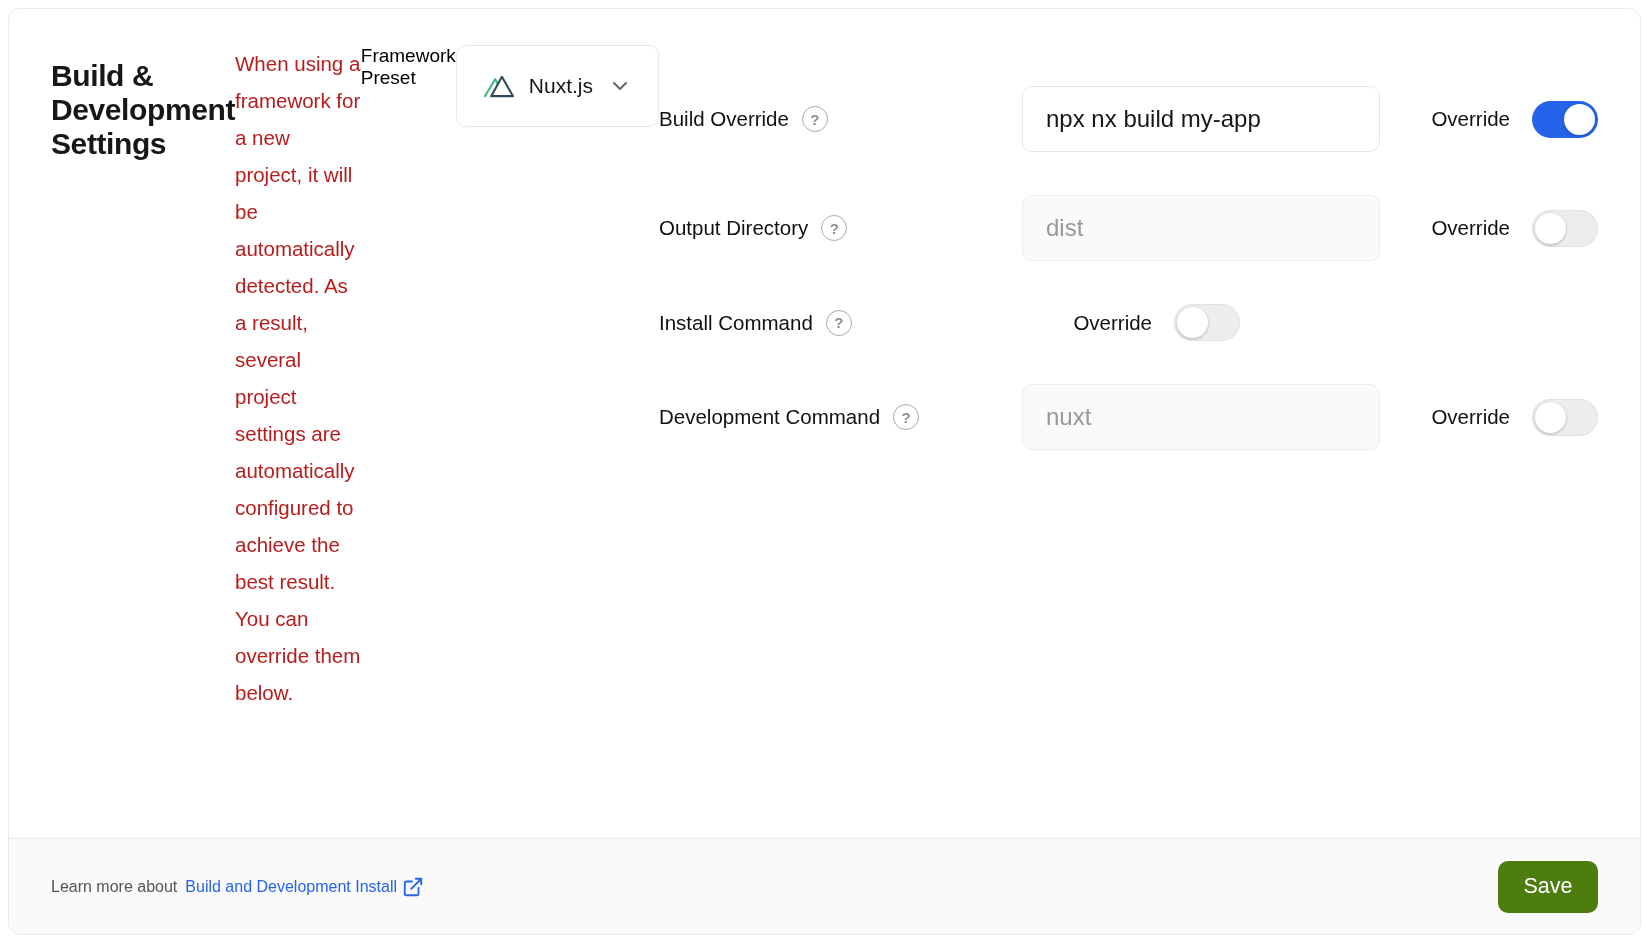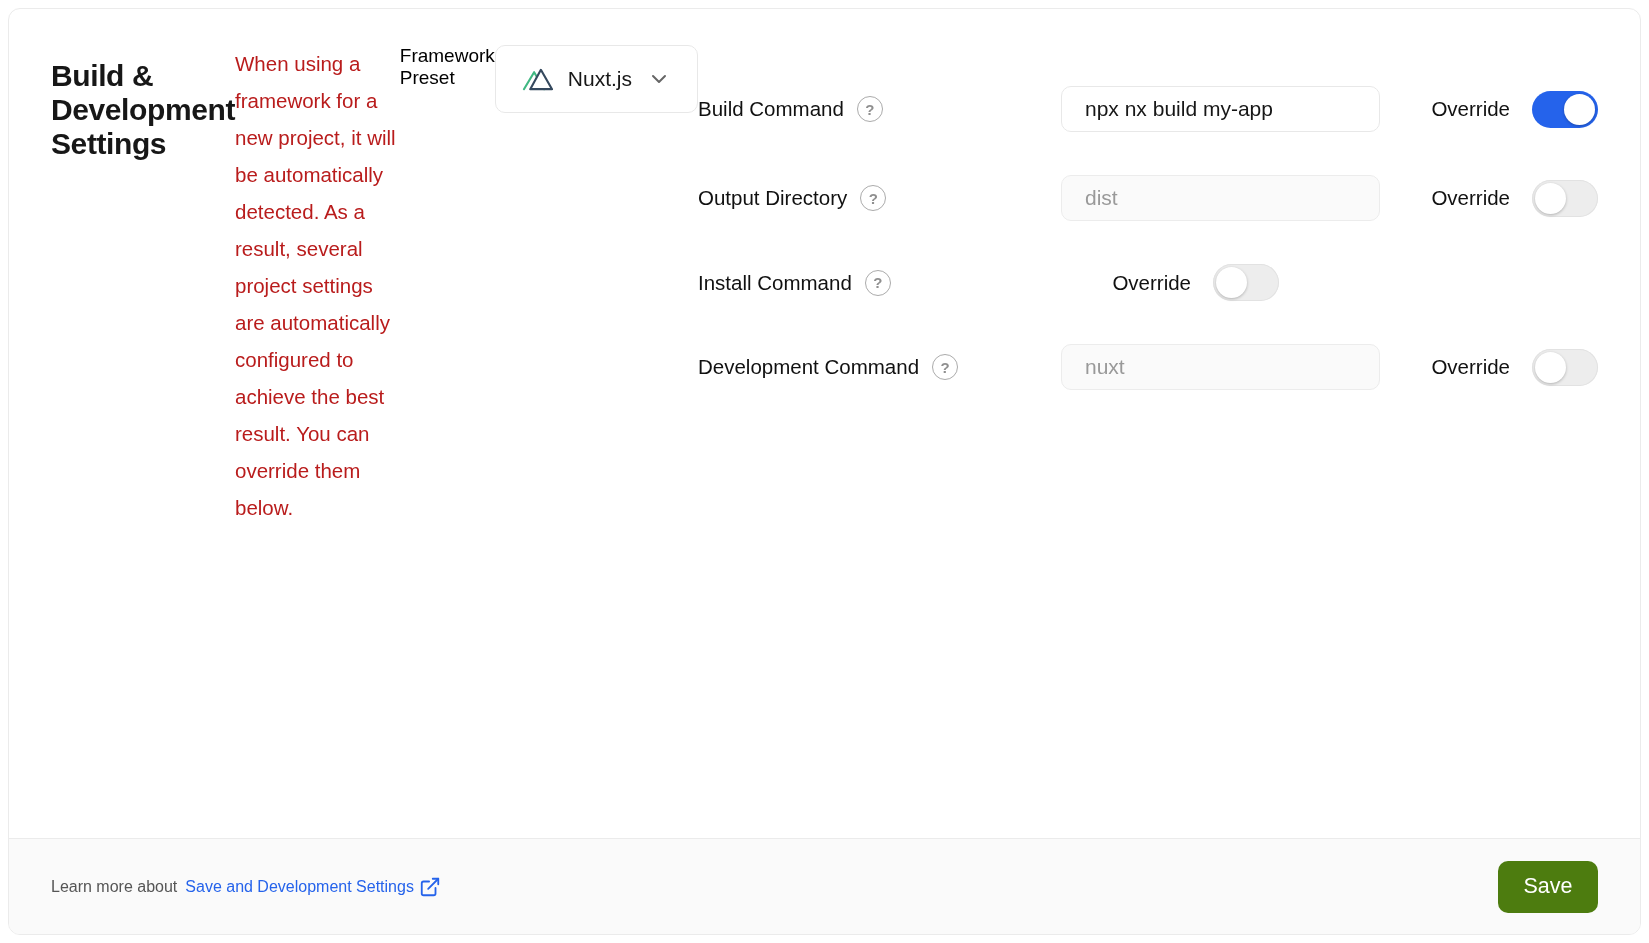--- a/index.html
+++ b/index.html
@@ -34,21 +34,21 @@
     max-width: 1400px;
     color: #b91c1c;
     margin: 0 0 26px 0;
   }
   .field-label {
     font-size: 19px;
     color: #000000;
     margin-bottom: 13px;
   }
   .select {
-    height: 68px;
+    height: 82px;
     border: 1px solid #e8e8e8;
     border-radius: 10px;
     background: #ffffff;
     display: flex;
     align-items: center;
     gap: 15px;
     padding: 0 26px;
     font-size: 21px;
     cursor: pointer;
   }
@@ -73,26 +73,26 @@
     font-size: 15px;
     font-weight: 600;
     display: inline-flex;
     align-items: center;
     justify-content: center;
     flex: 0 0 26px;
     cursor: default;
   }
   .row-input {
     flex: 1;
-    height: 46px;
+    height: 66px;
     border: 1px solid #e8e8e8;
     border-radius: 10px;
     background: #ffffff;
     padding: 0 23px;
-    font-size: 21px;
+    font-size: 24px;
     font-family: "Liberation Sans", sans-serif;
     color: #171717;
     outline: none;
   }
   .row-input::placeholder { color: #999999; }
   .row-input.is-disabled { background: #fafafa; border-color: #ececec; }
   .override-label {
     margin-left: 46px;
     width: 84px;
     text-align: right;
@@ -175,21 +175,21 @@
         <svg width="24" height="24" viewBox="0 0 24 24" fill="none" stroke="#666666" stroke-width="2" stroke-linecap="round" stroke-linejoin="round">
             <path d="M6 9l6 6 6-6"></path>
           </svg>
       </span>
     </div>
 
     <div class="rows">
 
       <div class="row">
         <div class="row-label">
-          <span>Build Command</span>
+          <span>Build Override</span>
           <span class="help-icon">?</span>
         </div>
         <input class="row-input" value="npx nx build my-app" style="">
         <span class="override-label">Override</span>
         <div class="toggle on">
             <div class="knob"></div>
           </div>
       </div>
 
       <div class="row">
@@ -227,21 +227,21 @@
           </div>
       </div>
 
     </div>
   </div>
 
   <div class="footer">
     <div class="footer-text">
       <span>Learn more about</span>
       <a class="footer-link">
-        <span>Save and Development Settings</span>
+        <span>Build and Development Install</span>
         <span style="display:inline-flex;align-items:center;">
           <svg width="22" height="22" viewBox="0 0 24 24" fill="none" stroke="#2563eb" stroke-width="2" stroke-linecap="round" stroke-linejoin="round">
             <path d="M18 13v6a2 2 0 0 1-2 2H5a2 2 0 0 1-2-2V8a2 2 0 0 1 2-2h6"></path>
             <path d="M15 3h6v6"></path>
             <path d="M10 14L21 3"></path>
           </svg>
         </span>
       </a>
     </div>
     <button class="save-button">Save</button>

